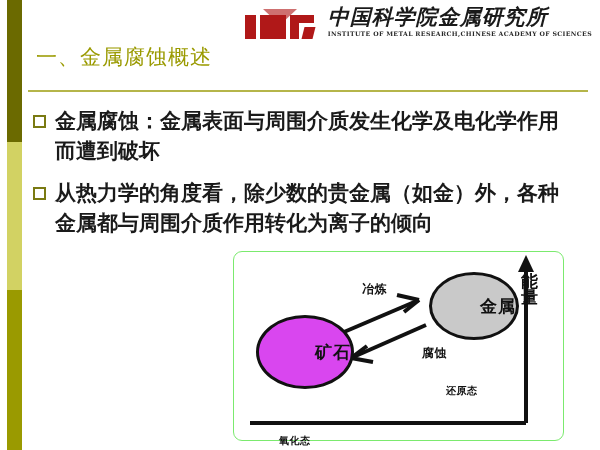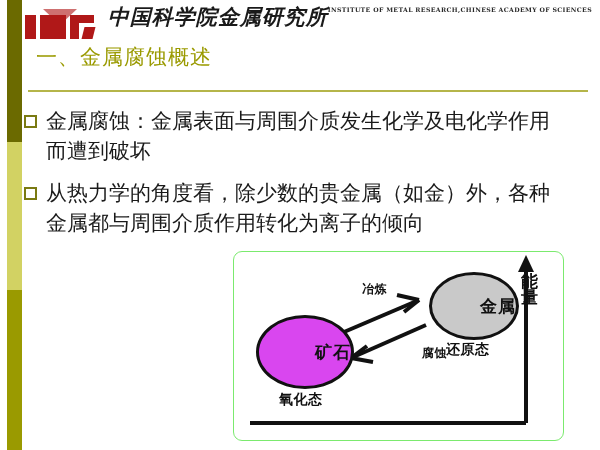--- a/index.html
+++ b/index.html
@@ -60,21 +60,21 @@
     left: 18px; top: 0px;
     width: 0; height: 0;
     border-left: 17px solid transparent;
     border-right: 17px solid transparent;
     border-top: 16px solid #b01818;
     opacity: 0.62;
   }
   #logo-text {
     margin-left: 7px;
     display: flex;
-    flex-direction: row;
+    flex-direction: column;
     align-items: flex-start;
   }
   #logo-cn {
     font-family: "DejaVu Serif", "Liberation Serif", serif;
     font-weight: bold;
     font-style: italic;
     font-size: 21px;
     color: #1a1a1a;
     letter-spacing: 1px;
     line-height: 24px;
@@ -106,23 +106,24 @@
     left: 28px;
     top: 90px;
     width: 560px;
     height: 2px;
     background: #b5b54a;
   }
 
   
   #bullets {
     position: absolute;
-    left: 24px;
+    left: 33px;
     top: 106px;
     width: 545px;
+    font-weight: bold;
   }
   .bullet-row {
     display: flex;
     align-items: flex-start;
     margin-bottom: 12px;
   }
   .bullet-marker {
     flex: none;
     width: 9px;
     height: 9px;
@@ -174,24 +175,25 @@
   #metal-node {
     left: 195px; top: 20px;
     width: 84px; height: 62px;
     background: #c9c9c9;
   }
 
   .node-caption {
     position: absolute;
     font-family: Liberation Serif, serif;
     font-weight: bold;
-    font-size: 14px;
+    font-size: 10px;
     color: #111111;
     white-space: nowrap;
     letter-spacing: 0.5px;
+    margin-top: 43px;
   }
   #ore-caption   { left: 45px;  top: 139px; }
   #metal-caption { left: 212px; top: 89px; }
 
   .arrow-label {
     position: absolute;
     font-family: "DejaVu Sans", "Liberation Sans", sans-serif;
     font-weight: bold;
     font-size: 12px;
     color: #111111;

